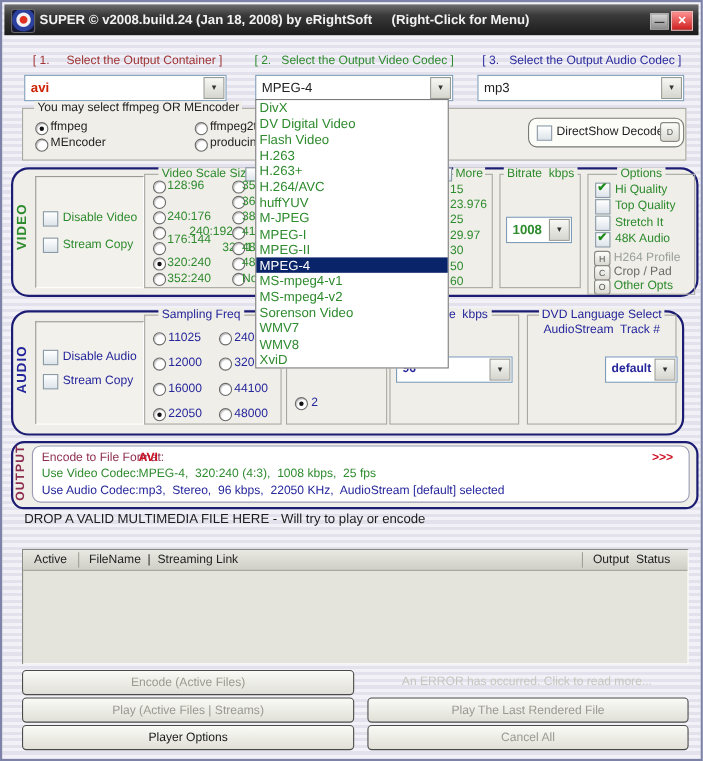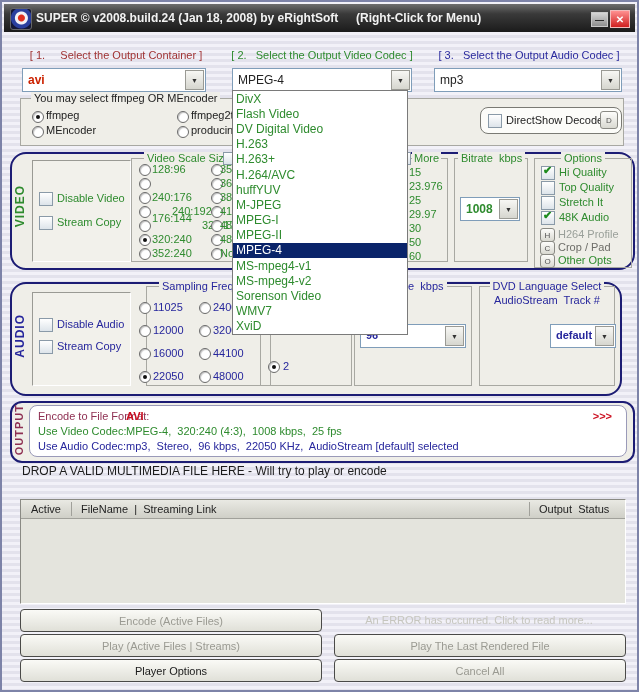--- a/index.html
+++ b/index.html
@@ -179,21 +179,21 @@
   <span class="lbl g" style="left:556px;top:252px;">Other Opts</span>
 
   <div class="frame" style="left:8px;top:280px;width:608px;height:110px;"></div>
   <span class="vlab b" style="left:11px;top:312px;">AUDIO</span>
   <div class="panel" style="left:30px;top:290px;width:97px;height:92px;"></div>
   <span class="cb" style="left:37px;top:316px;"></span>
   <span class="lbl b" style="left:55px;top:316px;">Disable Audio</span>
   <span class="cb" style="left:37px;top:338px;"></span>
   <span class="lbl b" style="left:55px;top:338px;">Stream Copy</span>
 
-  <div class="groupbox" style="left:144px;top:284px;width:123px;height:98px;">
+  <div class="groupbox" style="left:129px;top:284px;width:123px;height:98px;">
     <span class="gcap b" style="left:12px;">Sampling Freq</span>
   </div>
   <span class="radio" style="left:137px;top:300px;"></span>
     <span class="lbl b" style="left:151px;top:299px;">11025</span>
   <span class="radio" style="left:137px;top:323px;"></span>
     <span class="lbl b" style="left:151px;top:322px;">12000</span>
   <span class="radio" style="left:137px;top:346px;"></span>
     <span class="lbl b" style="left:151px;top:345px;">16000</span>
   <span class="radio sel" style="left:137px;top:369px;"></span>
     <span class="lbl b" style="left:151px;top:368px;">22050</span>
@@ -253,30 +253,31 @@
 
   <div class="abtn dis" style="left:18px;top:607px;width:300px;">Encode (Active Files)</div>
   <div class="errflat" style="left:332px;top:607px;width:290px;">An ERROR has occurred. Click to read more...</div>
   <div class="abtn dis" style="left:18px;top:632px;width:300px;">Play (Active Files | Streams)</div>
   <div class="abtn dis" style="left:332px;top:632px;width:290px;">Play The Last Rendered File</div>
   <div class="abtn" style="left:18px;top:657px;width:300px;">Player Options</div>
   <div class="abtn dis" style="left:332px;top:657px;width:290px;">Cancel All</div>
 
   <div class="dd">
     <div class="it">DivX</div>
+    <div class="it">DV Digital Video</div>
     <div class="it">Flash Video</div>
-    <div class="it">DV Digital Video</div>
     <div class="it">H.263</div>
     <div class="it">H.263+</div>
     <div class="it">H.264/AVC</div>
     <div class="it">huffYUV</div>
     <div class="it">M-JPEG</div>
     <div class="it">MPEG-I</div>
     <div class="it">MPEG-II</div>
     <div class="it sel">MPEG-4</div>
     <div class="it">MS-mpeg4-v1</div>
     <div class="it">MS-mpeg4-v2</div>
     <div class="it">Sorenson Video</div>
     <div class="it">WMV7</div>
+    <div class="it">WMV8</div>
     <div class="it">XviD</div>
   </div>
 
 </div>
 
 </body></html>

